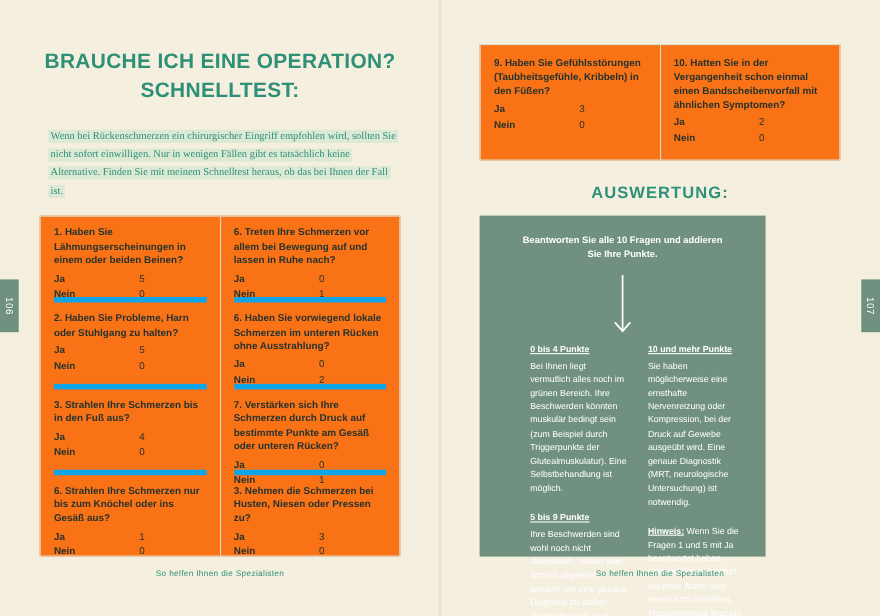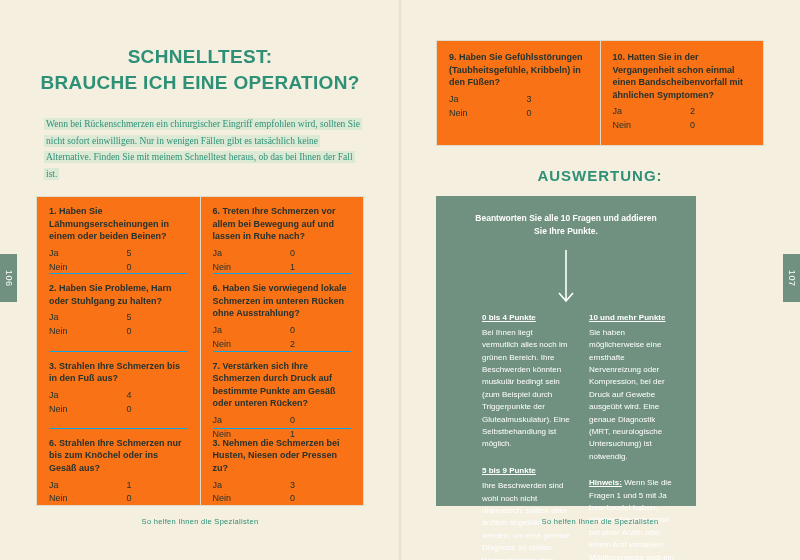--- a/index.html
+++ b/index.html
@@ -38,27 +38,27 @@
   }
   .qbox {
     position:absolute; background:#f97316;
     border:1px solid #e0dccb;
     display:flex;
   }
   .qbox-left { left:36px; top:196px; width:328px; height:310px; }
   .qbox-topright { left:36px; top:40px; width:328px; height:106px; }
   .qcol { flex:1; display:flex; flex-direction:column; padding:0 12px; }
   .qcol + .qcol { border-left:1px solid #ddd9c9; }
-  .qcell { flex:1; padding:8px 0 5px; border-bottom:1px solid #0ea5e9; min-height:0; }
+  .qcell { flex:1; padding:8px 0 5px; border-bottom:5px solid #0ea5e9; min-height:0; }
   .qcell:last-child { border-bottom:none; }
   .qcell-solo { flex:1; padding:10px 12px; }
   .qcell-solo + .qcell-solo { border-left:1px solid #ddd9c9; }
   .qtext { font-size:9px; font-weight:700; line-height:1.4; color:#26322d; margin-bottom:4px; }
   .ans { display:flex; font-size:9px; line-height:1.55; color:#26322d; }
-  .ans .lbl { width:56%; }
+  .ans .lbl { width:56%;font-weight:bold; }
   .ans .pts { flex:1; }
   .footer {
     position:absolute; top:517px; left:0; width:100%;
     text-align:center; font-size:7.5px; letter-spacing:0.3px; color:#2e9077;
   }
 
   
   .auswertung {
     position:absolute; top:167px; left:36px; width:328px;
     text-align:center; color:#2e9077;
@@ -92,22 +92,22 @@
   .tab-right { right:0; }
 </style>
 </head>
 <body>
 
 <div class="fold"></div>
 
 <div class="page page-left">
 
   <div class="title">
+    <div>BRAUCHE ICH EINE OPERATION?</div>
     <div>SCHNELLTEST:</div>
-    <div>BRAUCHE ICH EINE OPERATION?</div>
   </div>
 
   <div class="intro">
     <span class="hl">Wenn bei Rückenschmerzen ein chirurgischer Eingriff empfohlen wird, sollten Sie nicht sofort einwilligen. Nur in wenigen Fällen gibt es tatsächlich keine Alternative. Finden Sie mit meinem Schnelltest heraus, ob das bei Ihnen der Fall ist.</span>
   </div>
 
   <div class="qbox qbox-left">
     <div class="qcol">
 
       <div class="qcell">

